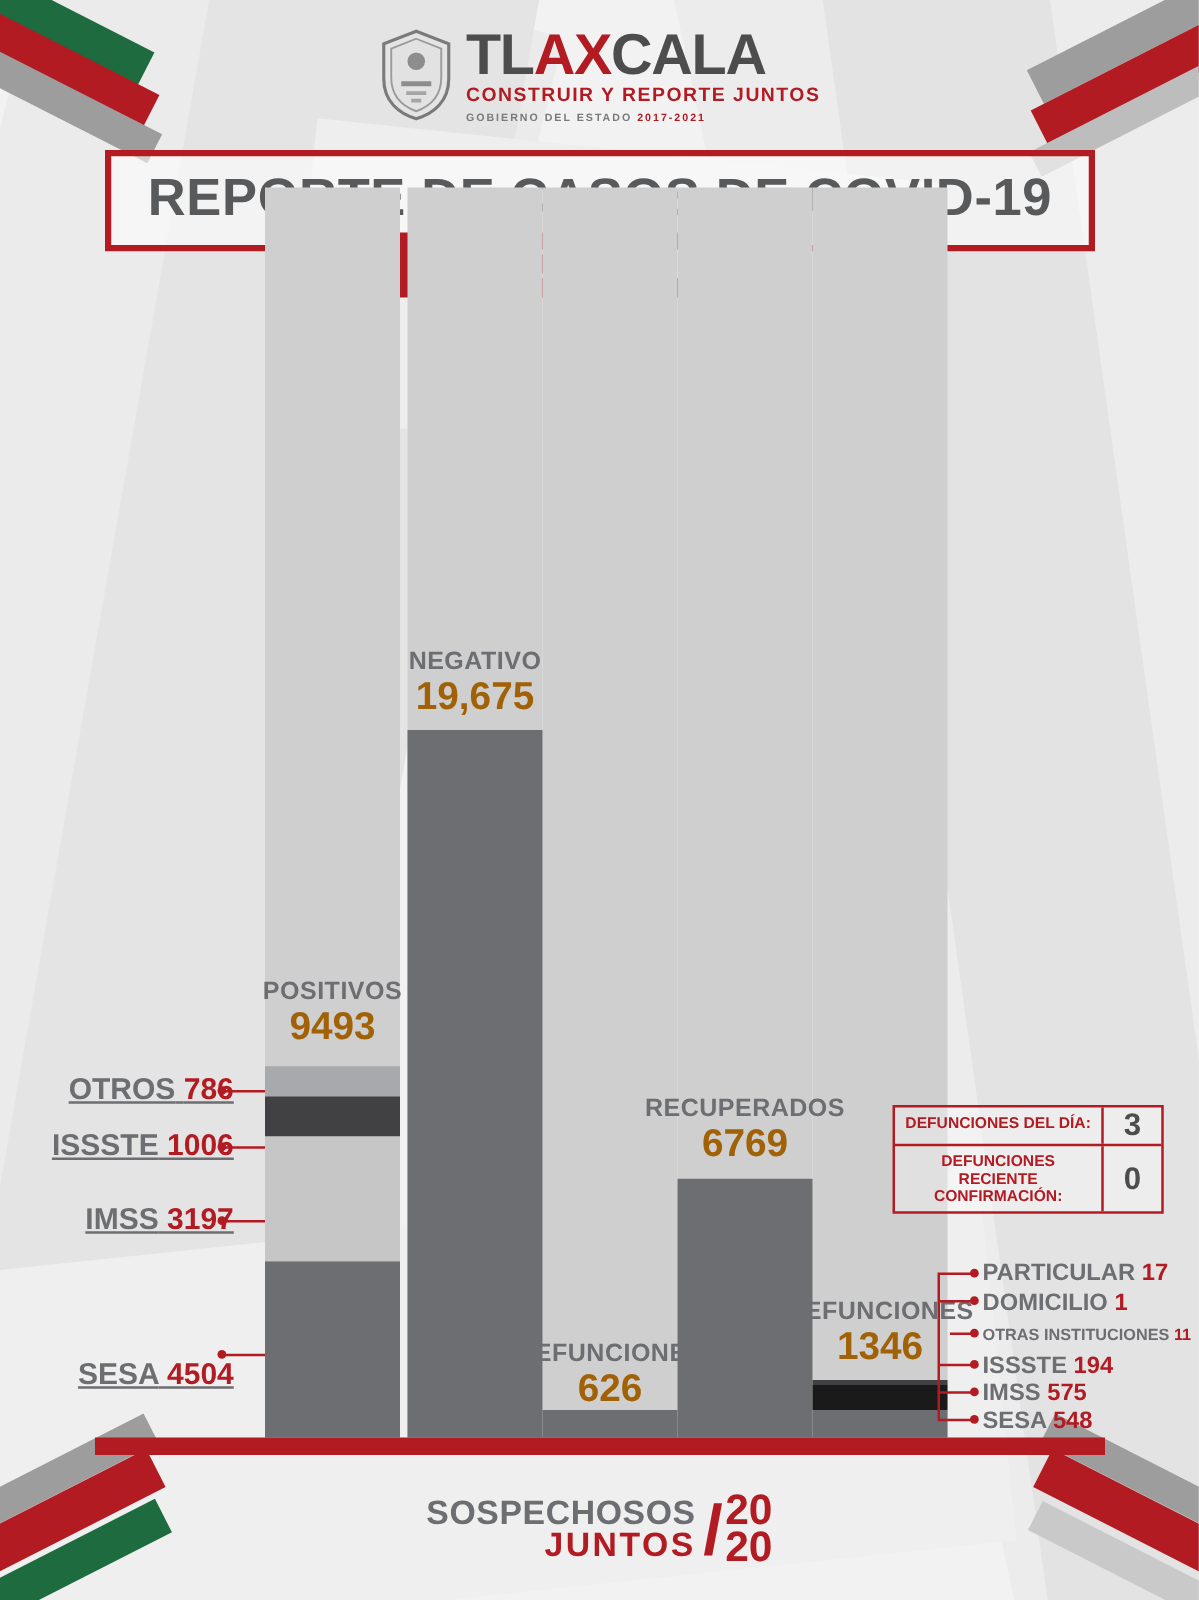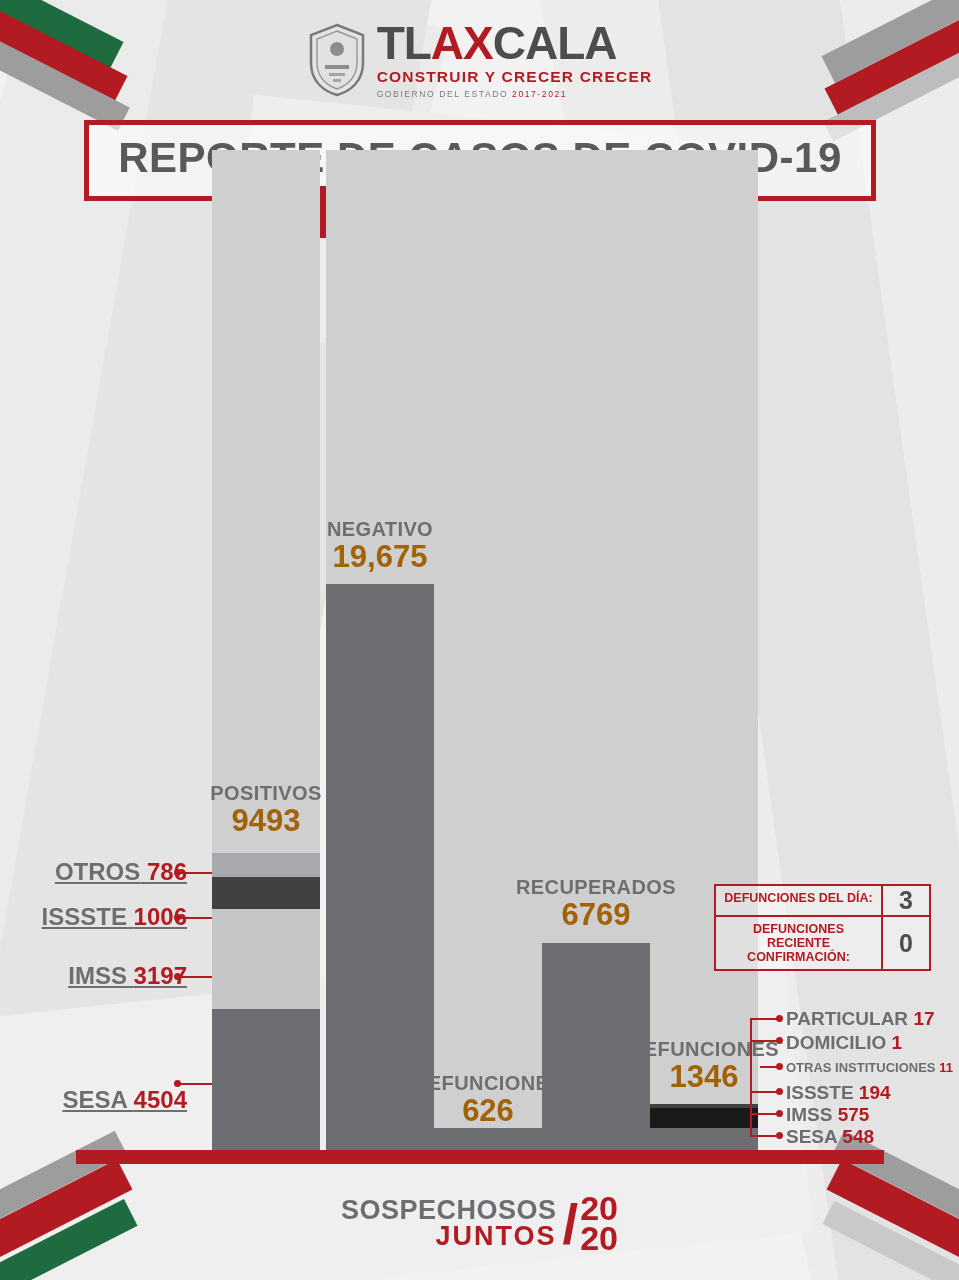--- a/index.html
+++ b/index.html
@@ -53,21 +53,21 @@
     font-size: 46px; font-weight: bold; letter-spacing: -1px;
     line-height: 0.95;
     color: #4d4d4d;
   }
   .logo-main .red { color: #b31b23; }
   .logo-sub {
     font-size: 15.5px; font-weight: bold; color: #b31b23;
     letter-spacing: 1.2px; margin-top: 2px;
   }
   .logo-sub2 {
-    font-size: 8.5px; font-weight: normal; color: #7a7a7a;
+    font-size: 8.5px; font-weight: bold; color: #7a7a7a;
     letter-spacing: 1.6px; margin-top: 3px;
   }
   .logo-sub2 .yr { color:#b31b23; }
 
   
   .title-box {
     position: absolute; top: 120px; left: 84px; width: 792px;
     border: 5px solid #b31b23;
     background: rgba(255,255,255,0.55);
     text-align: center;
@@ -202,21 +202,21 @@
       <circle cx="30" cy="26" r="7" fill="#8d8d8d"></circle>
       <path d="M18 42 h24 v4 h-24z" fill="#8d8d8d"></path>
       <path d="M22 50 h16 v3 h-16z" fill="#a5a5a5"></path>
       <path d="M26 56 h8 v3 h-8z" fill="#a5a5a5"></path>
     </svg>
   </div>
   <div class="logo-text">
     <div class="logo-main">
       <span>TL</span><span class="red">AX</span><span>CALA</span>
     </div>
-    <div class="logo-sub">CONSTRUIR Y CRECER CRECER</div>
+    <div class="logo-sub">CONSTRUIR Y REPORTE JUNTOS</div>
     <div class="logo-sub2">
       <span>GOBIERNO DEL ESTADO </span><span class="yr">2017-2021</span>
     </div>
   </div>
 </div>
 
 <div class="title-box">
   <div class="title-text">REPORTE DE CASOS DE COVID-19</div>
 </div>
 <div class="subtitle-box">9 DE DICIEMBRE</div>

